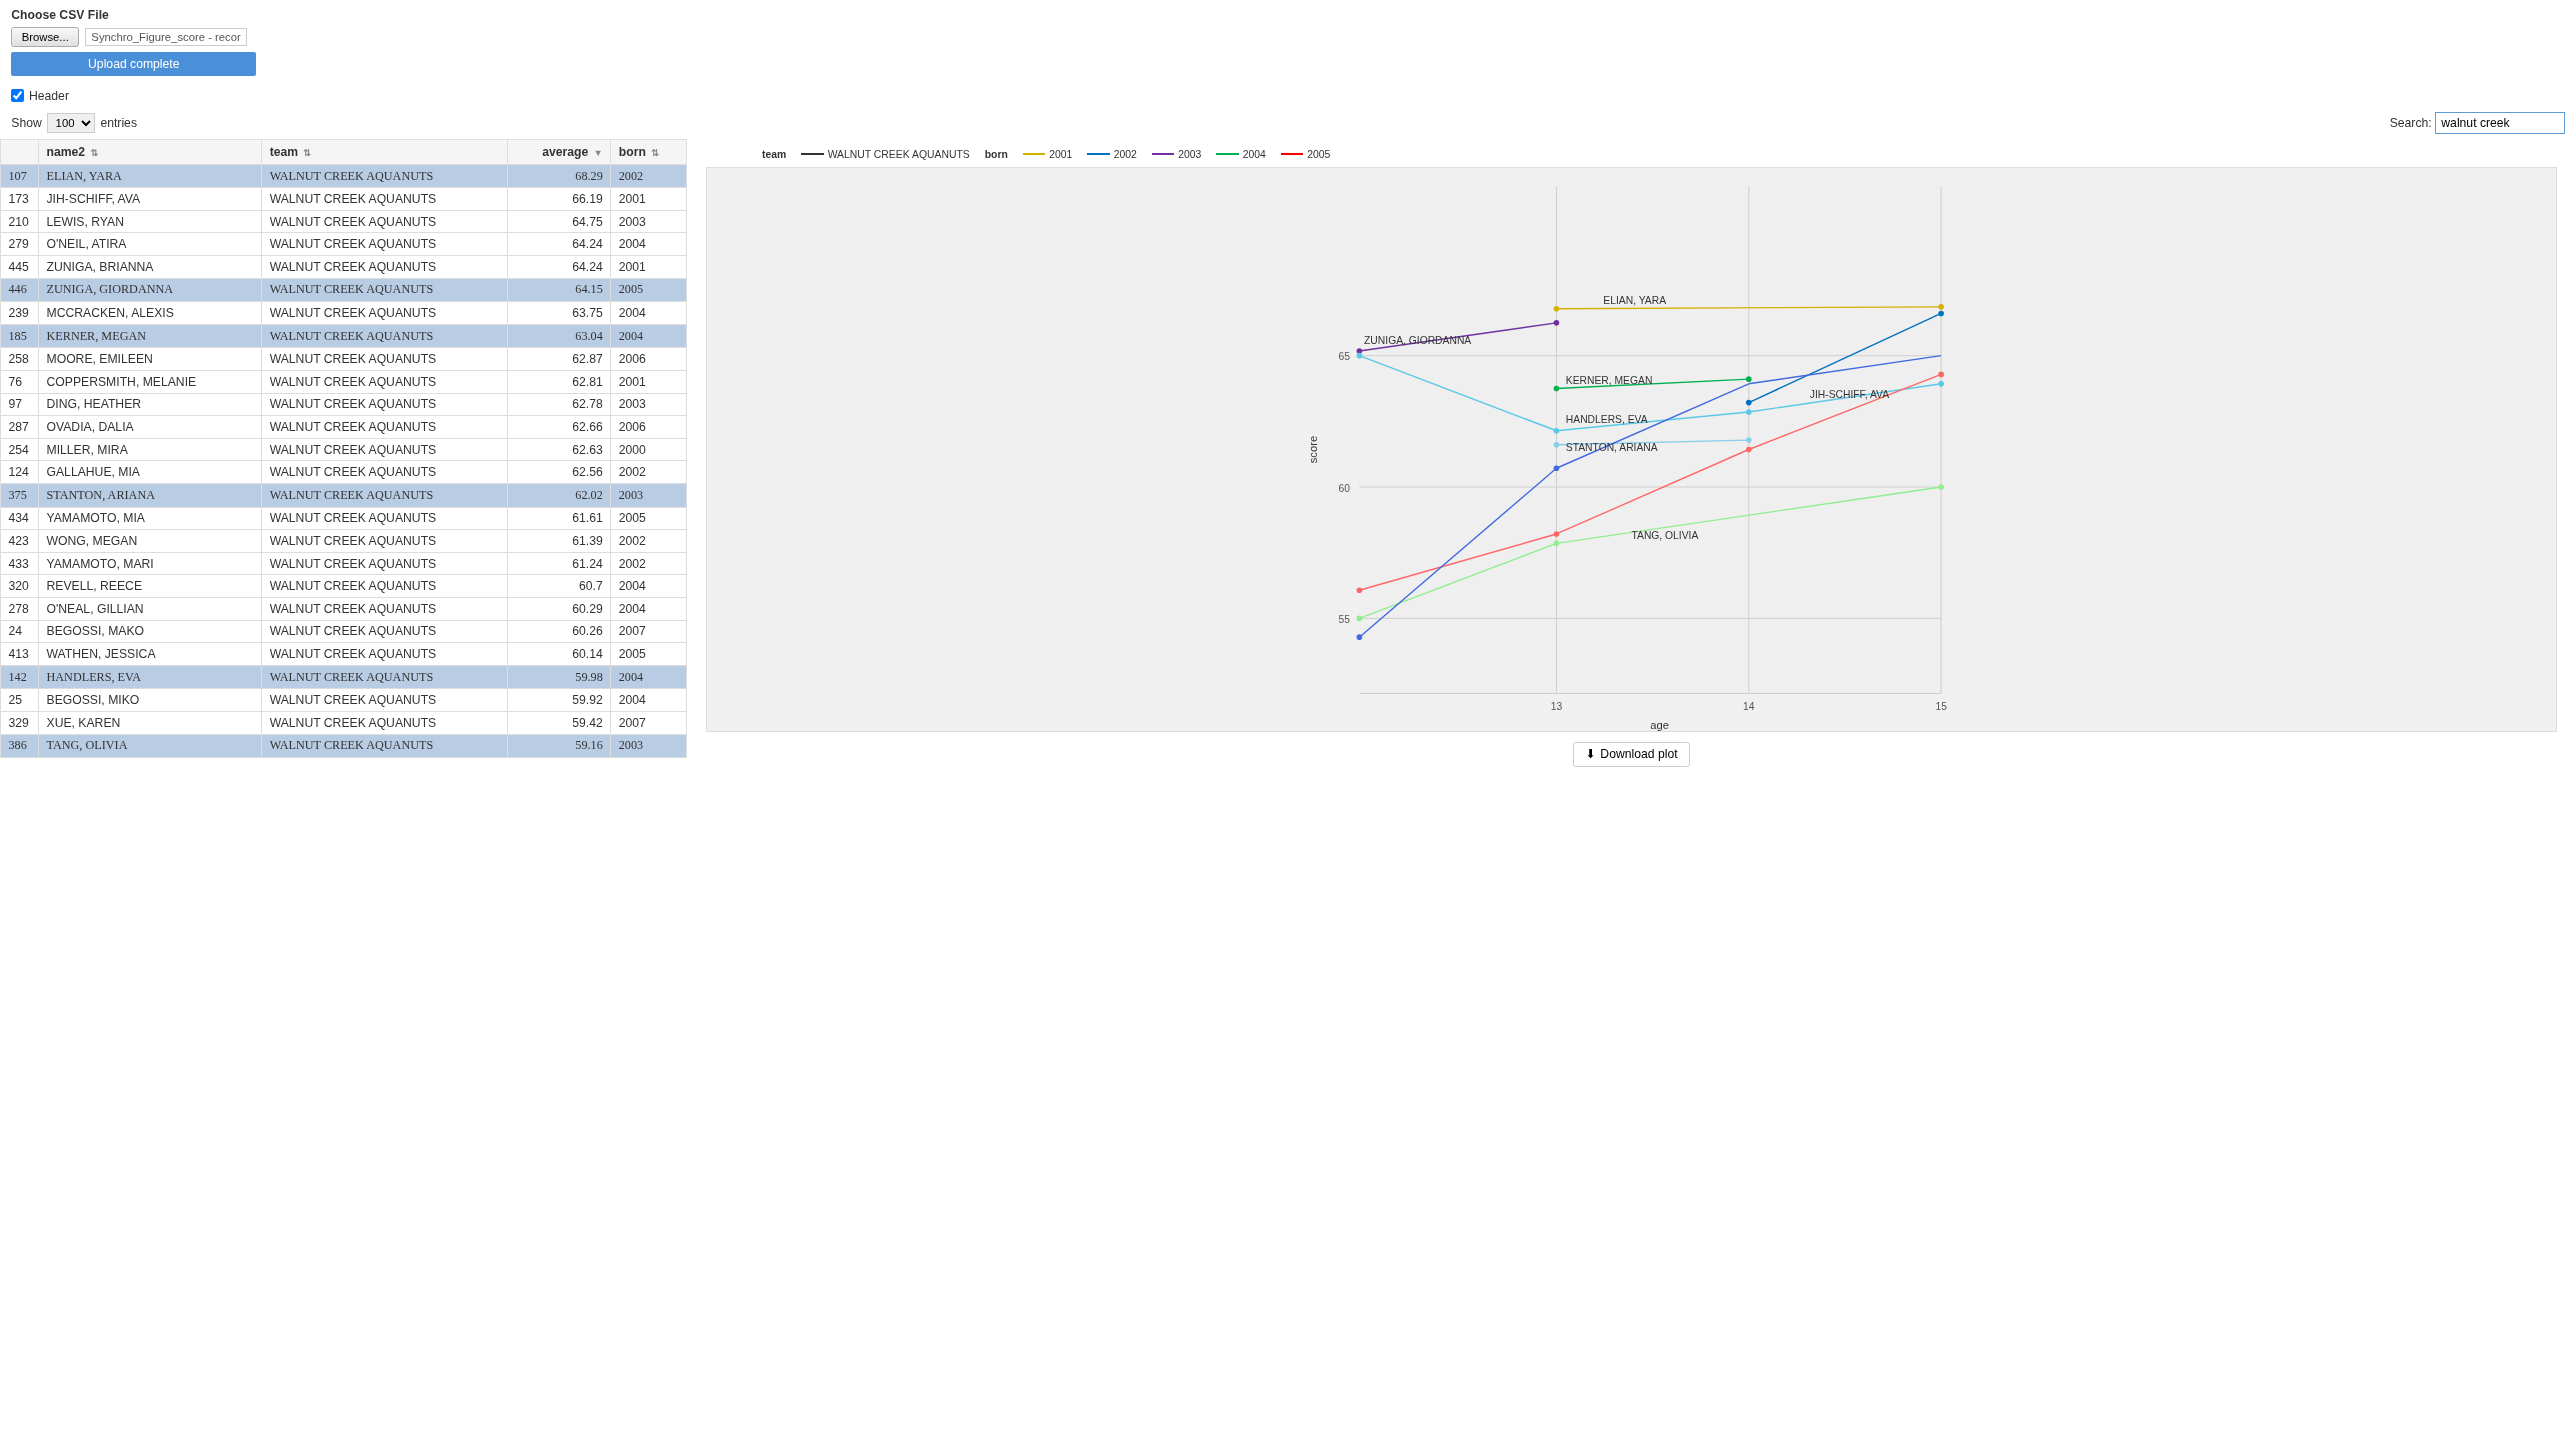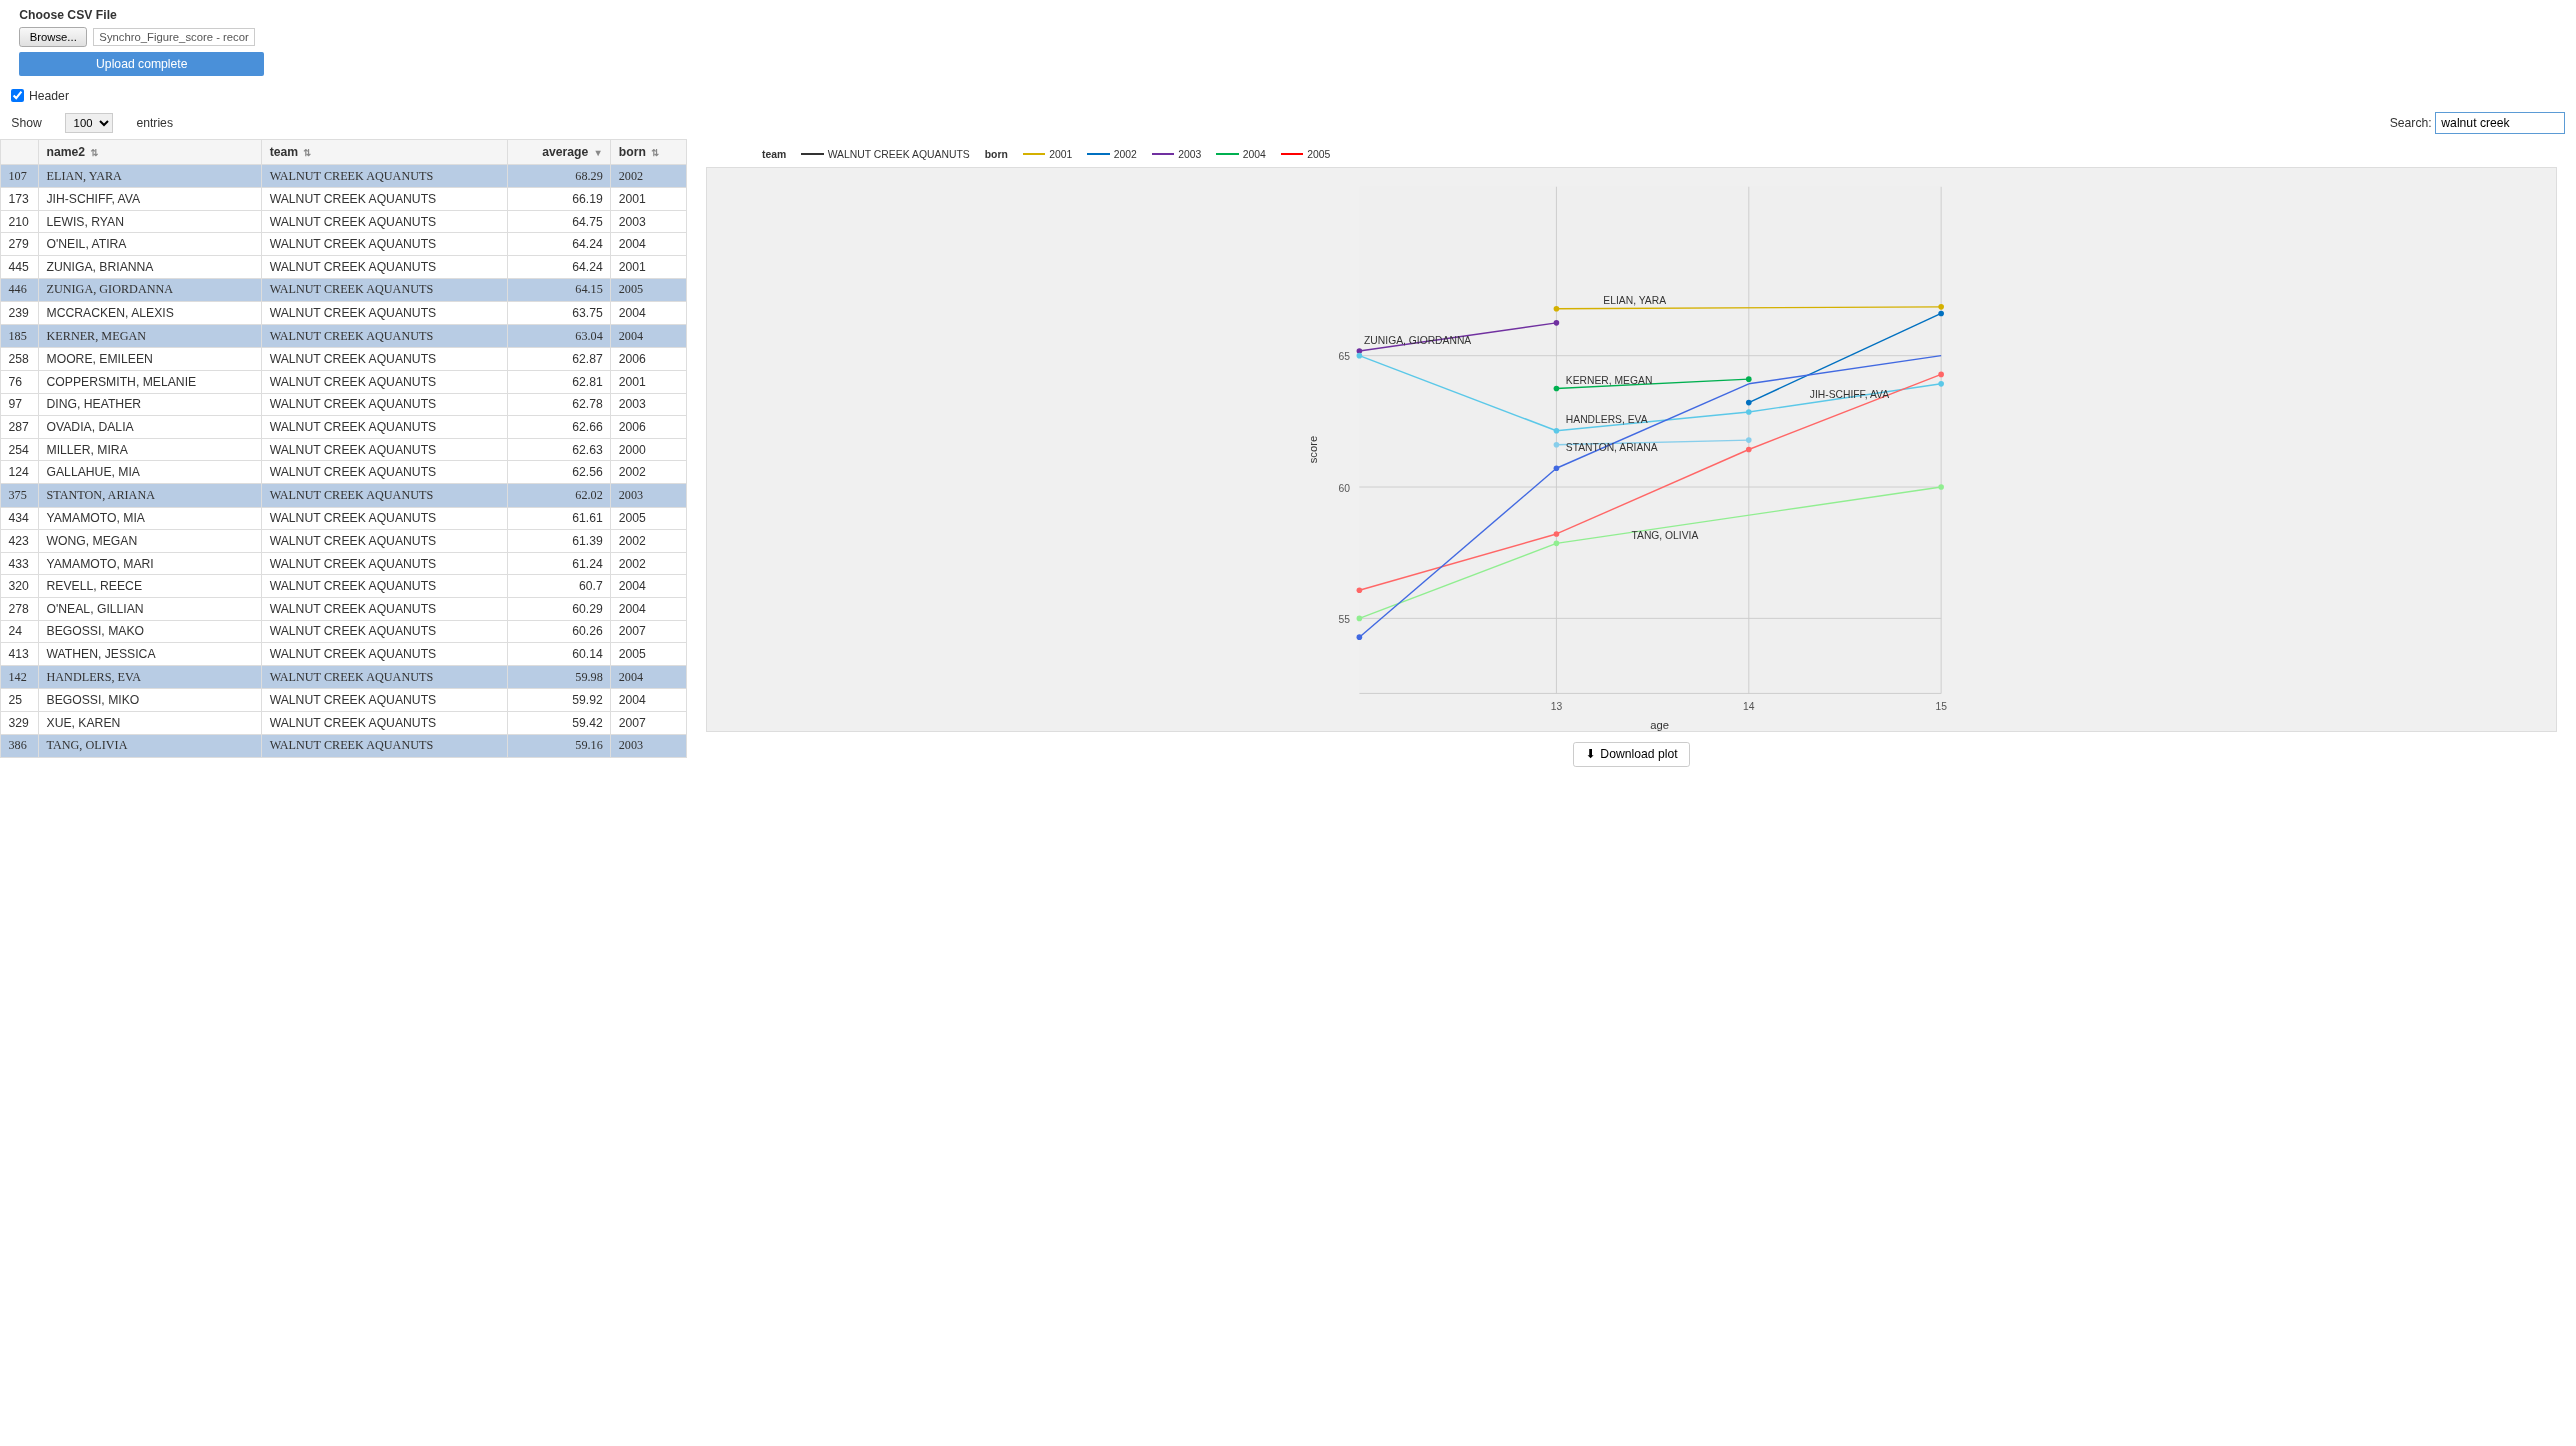--- a/index.html
+++ b/index.html
@@ -1,18 +1,18 @@
 <!DOCTYPE html>
 <html style="font-size:15px"><head>
   <meta charset="utf-8">
   <style>
     * { box-sizing: border-box; margin: 0; padding: 0; }
     body { font-family: Arial, sans-serif; font-size: 12.2px; background: #fff; color: #333; }
 
-    .top-section { padding: 7.5px 11.3px; margin-left: 8px; }
+    .top-section { padding: 7.5px 11.3px; }
     .choose-csv-label { font-weight: bold; font-size: 12.2px; margin-bottom: 5.6px; }
     .file-row { display: flex; align-items: center; gap: 5.6px; margin-bottom: 5.6px; }
     .browse-btn {
       padding: 2.8px 9.4px;
       border: 0.9px solid #aaa;
       background: linear-gradient(#f8f8f8, #e0e0e0);
       cursor: pointer;
       font-size: 11.3px;
       border-radius: 2.8px;
     }
@@ -39,21 +39,21 @@
 
     .header-check { display: flex; align-items: center; gap: 4.7px; padding: 5.6px 11.3px; }
     .header-check input { cursor: pointer; }
 
     .controls-row {
       display: flex;
       align-items: center;
       justify-content: space-between;
       padding: 3.8px 11.3px 5.6px 11.3px;
     }
-    .show-entries { display: flex; align-items: center; gap: 23px; font-size: 12.2px; }
+    .show-entries { display: flex; align-items: center; gap: 5px; font-size: 12.2px; }
     .entries-select {
       padding: 1.9px 3.8px;
       border: 0.9px solid #ccc;
       font-size: 11.3px;
     }
     .search-row { display: flex; align-items: center; gap: 3px; }
     .search-label { font-size: 12.2px; }
     .search-input {
       border: 0.9px solid #5b9bd5;
       padding: 2.8px 5.6px;

